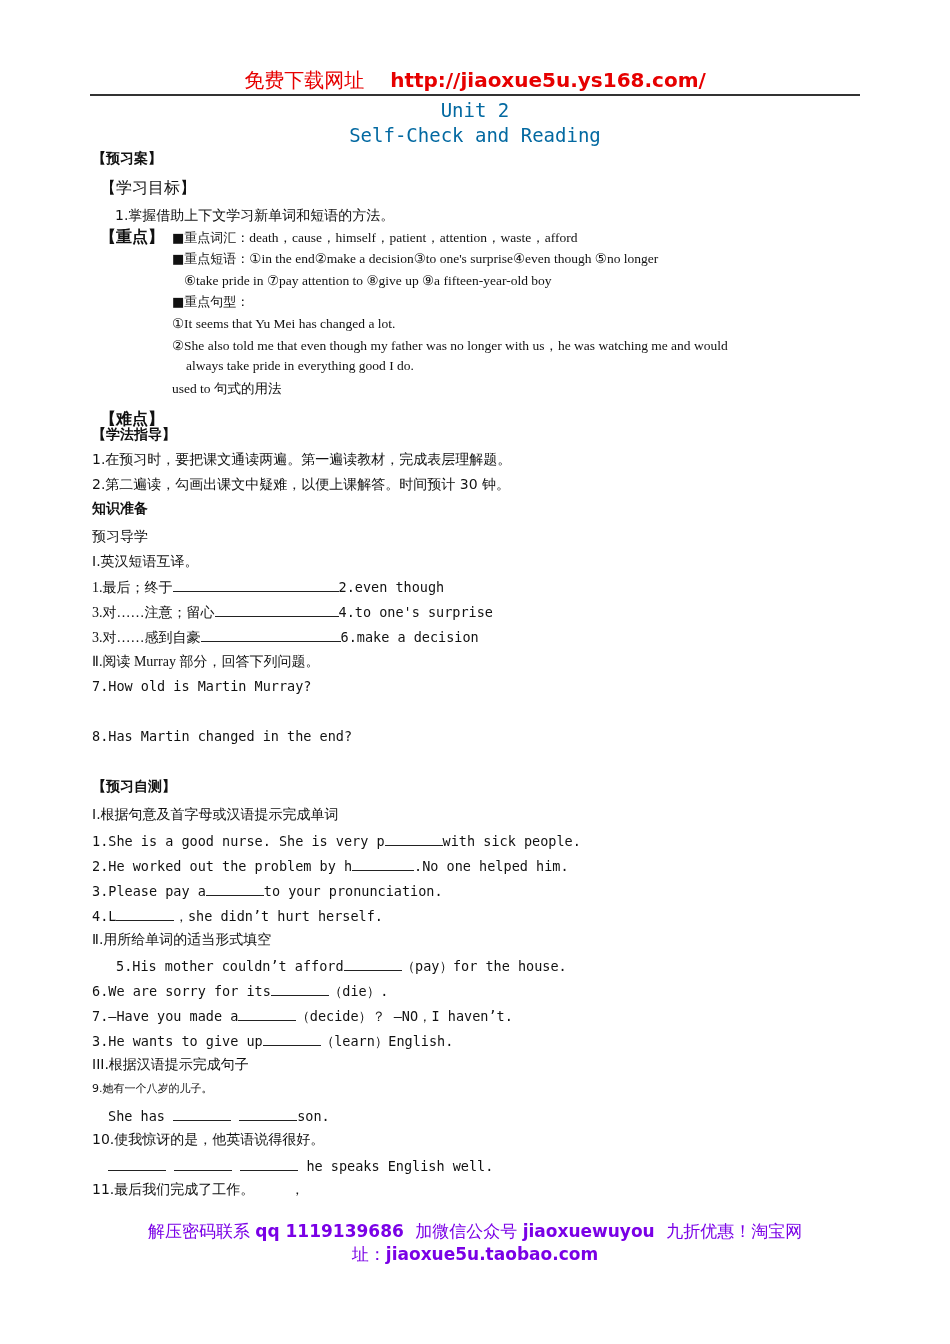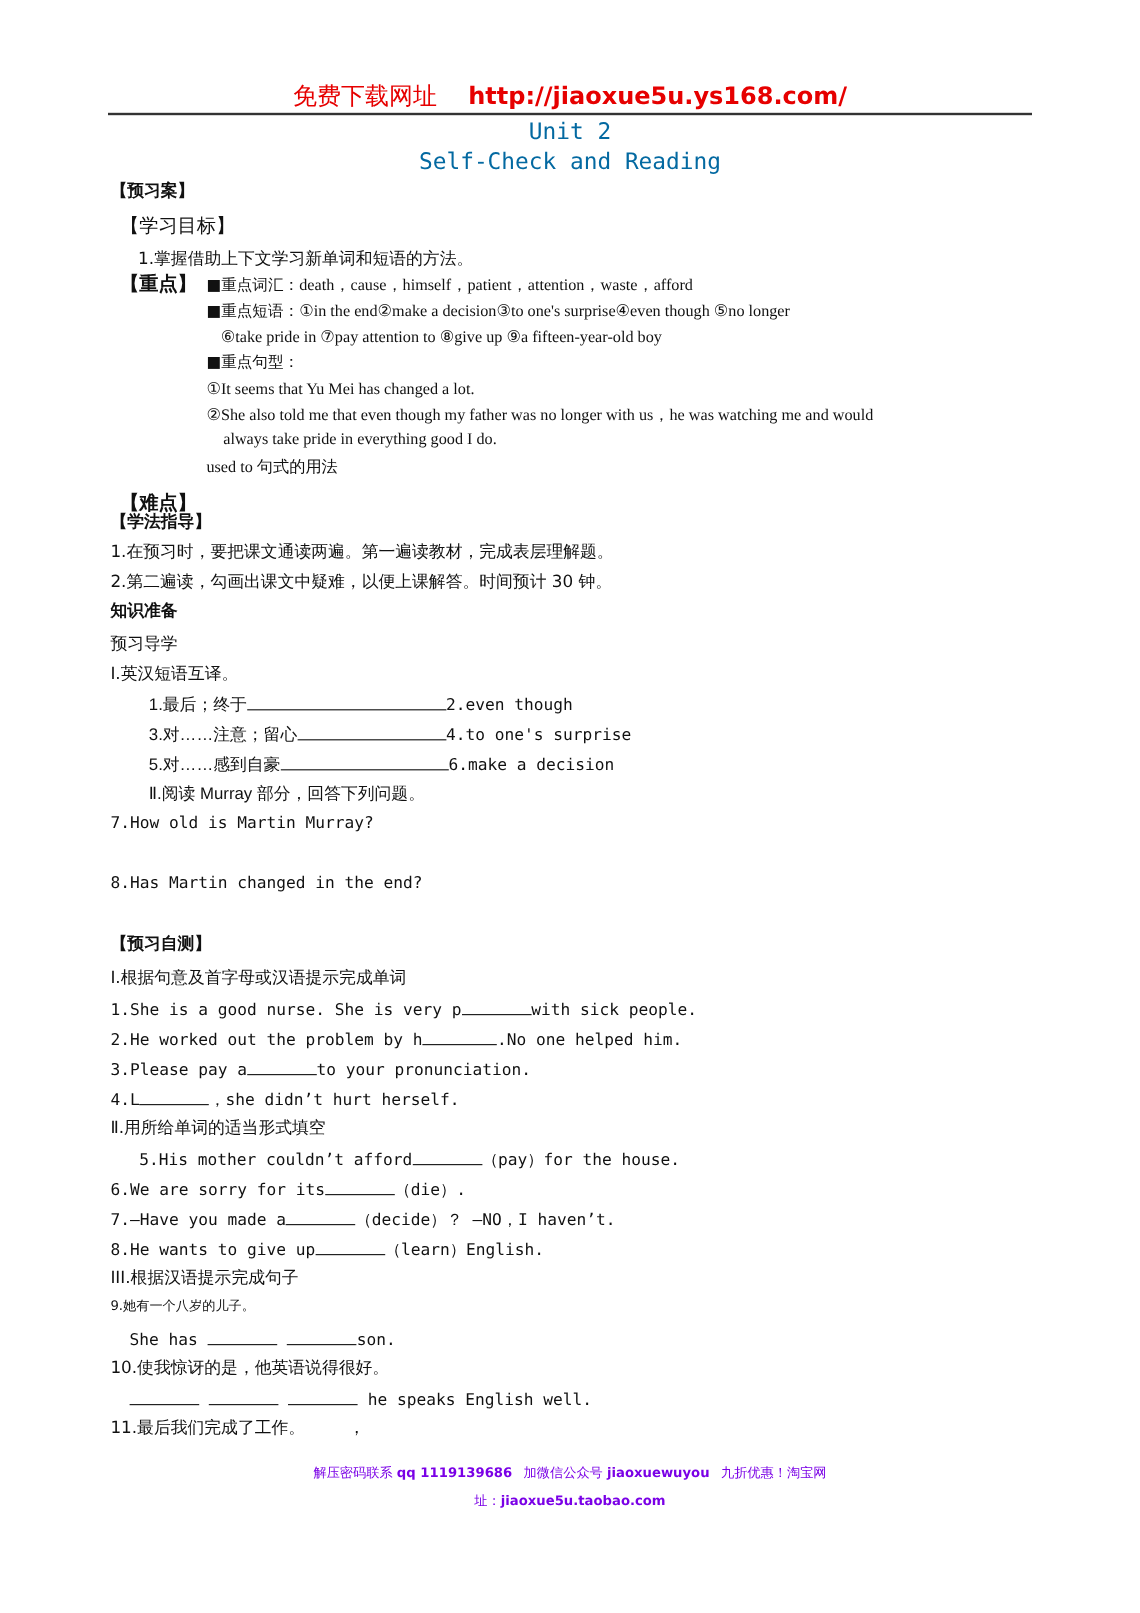--- a/index.html
+++ b/index.html
@@ -7,23 +7,23 @@
   .abs { position: absolute; white-space: nowrap; }
   .header-line { position: absolute; left: 90px; top: 94px; width: 770px; height: 2px; background: #333; }
   .hdr { font-family: "DejaVu Sans", sans-serif; color: #e60000; font-size: 20px; font-weight: bold; left: 0; width: 950px; text-align: center; top: 67px; }
   .hdr .cn { font-weight: normal; margin-right: 26px; }
   .title { font-family: "DejaVu Sans Mono", "Liberation Mono", monospace; color: #0369a1; font-size: 19px; left: 0; width: 950px; text-align: center; }
   .sec { font-family: "DejaVu Sans", sans-serif; font-weight: bold; font-size: 14px; }
   .sec-lg { font-family: "DejaVu Sans", sans-serif; font-size: 16px; }
   .small { font-family: "Liberation Serif", serif; font-size: 13.5px; }
   .cjk { font-family: "DejaVu Sans", sans-serif; font-size: 13px; }
   .line { font-family: "DejaVu Sans Mono", "Liberation Mono", monospace; font-size: 13.5px; }
-  .line .zh { font-family: Liberation Sans, sans-serif; font-size: 14px; margin-left: 32px; }
+  .line .zh { font-family: Liberation Serif, serif; font-size: 14px; }
   .blank { display: inline-block; border-bottom: 1px solid #222; height: 13px; vertical-align: baseline; }
-  .footer { font-family: "DejaVu Sans", sans-serif; color: #7a00e6; font-size: 11px; left: 0; width: 950px; text-align: center; }
+  .footer { font-family: "DejaVu Sans", sans-serif; color: #7a00e6; font-size: 17px; left: 0; width: 950px; text-align: center; }
   .footer b { font-weight: bold; }
 </style>
 </head>
 <body>
 
 <div class="abs hdr">
   <span class="cn">免费下载网址</span><span>http://jiaoxue5u.ys168.com/</span>
 </div>
 <div class="header-line"></div>
 
@@ -56,21 +56,21 @@
 <div class="abs cjk" style="left:92px; top:528px; font-size:14px;">预习导学</div>
 
 <div class="abs cjk" style="left:92px; top:553px; font-size:14px;">I.英汉短语互译。</div>
 <div class="abs line" style="left:92px; top:578px;">
   <span class="zh">1.最后；终于</span><span class="blank" style="width:166px;"></span><span>2.even though</span>
 </div>
 <div class="abs line" style="left:92px; top:603px;">
   <span class="zh">3.对……注意；留心</span><span class="blank" style="width:124px;"></span><span>4.to one's surprise</span>
 </div>
 <div class="abs line" style="left:92px; top:628px;">
-  <span class="zh">5.对……感到自豪</span><span class="blank" style="width:140px;"></span><span>6.make a decision</span>
+  <span class="zh">3.对……感到自豪</span><span class="blank" style="width:140px;"></span><span>6.make a decision</span>
 </div>
 
 <div class="abs line" style="left:92px; top:653px;"><span class="zh">Ⅱ.阅读 Murray 部分，回答下列问题。</span></div>
 <div class="abs line" style="left:92px; top:678px;">7.How old is Martin Murray?</div>
 <div class="abs line" style="left:92px; top:728px;">8.Has Martin changed in the end?</div>
 
 <div class="abs sec" style="left:92px; top:778px;">【预习自测】</div>
 <div class="abs cjk" style="left:92px; top:806px; font-size:14px;">I.根据句意及首字母或汉语提示完成单词</div>
 
 <div class="abs line" style="left:92px; top:832px;">
@@ -90,21 +90,21 @@
 <div class="abs line" style="left:92px; top:957px;margin-left:24px;">
   <span>5.His mother couldn’t afford</span><span class="blank" style="width:58px;"></span><span>（pay）for the house.</span>
 </div>
 <div class="abs line" style="left:92px; top:982px;">
   <span>6.We are sorry for its</span><span class="blank" style="width:58px;"></span><span>（die）.</span>
 </div>
 <div class="abs line" style="left:92px; top:1007px;">
   <span>7.—Have you made a</span><span class="blank" style="width:58px;"></span><span>（decide）？ —NO，I haven’t.</span>
 </div>
 <div class="abs line" style="left:92px; top:1032px;">
-  <span>8.He wants to give up</span><span class="blank" style="width:58px;"></span><span>（learn）English.</span>
+  <span>3.He wants to give up</span><span class="blank" style="width:58px;"></span><span>（learn）English.</span>
 </div>
 
 <div class="abs cjk" style="left:92px; top:1056px; font-size:14px;">III.根据汉语提示完成句子</div>
 <div class="abs cjk" style="left:92px; top:1081px; font-size:11px;">9.她有一个八岁的儿子。</div>
 <div class="abs line" style="left:108px; top:1107px;">
   <span>She has</span>
   <span class="blank" style="width:58px;"></span>
   <span class="blank" style="width:58px;"></span><span>son.</span>
 </div>
 <div class="abs cjk" style="left:92px; top:1131px; font-size:14px;">10.使我惊讶的是，他英语说得很好。</div>

